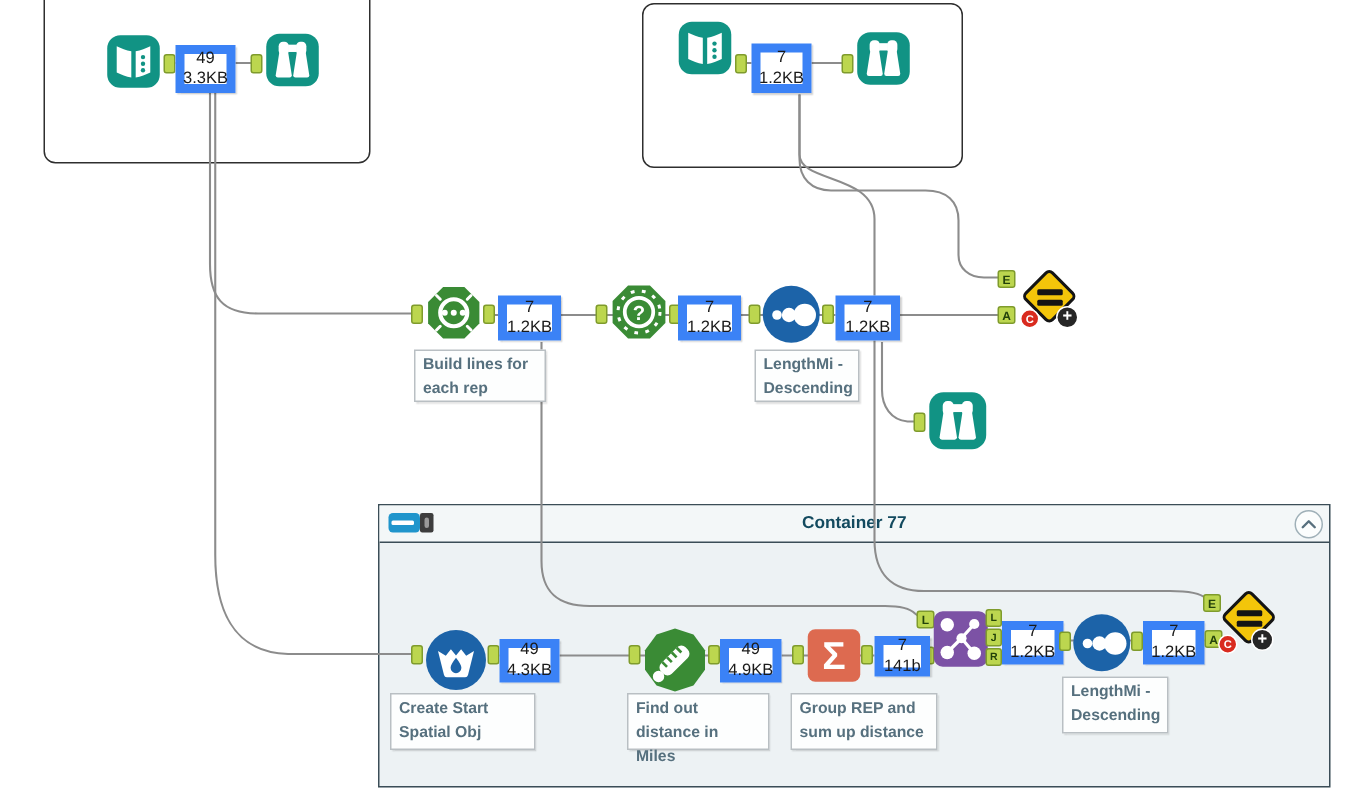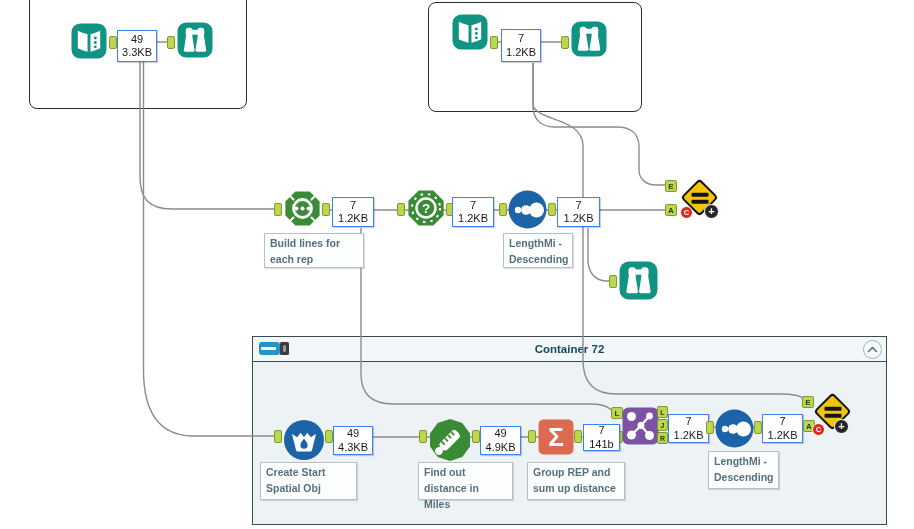--- a/index.html
+++ b/index.html
@@ -22,21 +22,21 @@
   
   #wires{position:absolute;left:0;top:0;z-index:1;}
   #wires path{stroke:#8c8c8c;stroke-width:1.4;fill:none;}
 
   
   .tool{position:absolute;z-index:2;cursor:pointer;}
   .tool svg{display:block;}
   .anchor{position:absolute;width:8px;height:13px;background:#bcd64f;border:1px solid #7f9b2c;border-radius:2px;box-sizing:border-box;z-index:2;cursor:pointer;}
   .anchor-lbl{position:absolute;width:12px;height:12px;background:#bcd64f;border:1px solid #7f9b2c;border-radius:2px;box-sizing:border-box;z-index:2;font-size:8px;font-weight:700;color:#23420a;display:flex;align-items:center;justify-content:center;cursor:pointer;}
   .anchor-sm{width:11px;height:12px;font-size:7px;}
-  .ann{position:absolute;background:#fff;border:1px solid #3b82f6;box-shadow:1px 1px 1px rgba(0,0,0,.18);z-index:2;display:flex;flex-direction:column;align-items:center;justify-content:center;font-size:11px;line-height:1.2;color:#1a1a1a;box-sizing:border-box;cursor:pointer;}
+  .ann{position:absolute;background:#fff;border:6px solid #3b82f6;box-shadow:1px 1px 1px rgba(0,0,0,.18);z-index:2;display:flex;flex-direction:column;align-items:center;justify-content:center;font-size:11px;line-height:1.2;color:#1a1a1a;box-sizing:border-box;cursor:pointer;}
   .comment{position:absolute;background:#fdfefe;border:1px solid #b9bfc3;box-shadow:1px 1px 1px rgba(0,0,0,.12);z-index:2;font-size:10.5px;font-weight:700;color:#56707e;padding:2px 5px;line-height:1.5;box-sizing:border-box;cursor:pointer;}
 
   
   .testtool{position:absolute;width:44px;height:44px;z-index:2;cursor:pointer;}
   .diamond{position:absolute;left:8px;top:8px;width:27px;height:27px;background:#f3c50a;border:2.5px solid #141414;border-radius:4px;transform:rotate(45deg);box-sizing:border-box;}
   .eqbars{position:absolute;left:50%;top:50%;transform:translate(-50%,-50%);display:flex;flex-direction:column;gap:3.5px;}
   .eqbars i{display:block;width:17px;height:3.5px;background:#141414;border-radius:1px;}
   .badge-c{position:absolute;width:11px;height:11px;border-radius:50%;background:#d92b1f;border:1px solid #fff;color:#fff;font-size:7.5px;font-weight:700;display:flex;align-items:center;justify-content:center;z-index:3;box-sizing:content-box;}
   .badge-plus{position:absolute;width:13px;height:13px;border-radius:50%;background:#262626;border:1px solid #fff;color:#fff;font-size:11px;font-weight:700;line-height:1;display:flex;align-items:center;justify-content:center;z-index:3;box-sizing:content-box;}
 </style>
@@ -44,21 +44,21 @@
 <body>
 
 <div id="canvas">
 
   <div class="group-box" style="left:29px;top:-9px;width:216px;height:116px;"></div>
   <div class="group-box" style="left:428px;top:2px;width:212px;height:108px;"></div>
 
 
   <div class="tcontainer" style="left:252px;top:336px;width:633px;height:187px;">
     <div class="tc-header">
-      <span class="tc-title">Container 72</span>
+      <span class="tc-title">Container 77</span>
       <span class="toggle">
           <span class="tg-blue"></span>
           <span class="tg-knob"></span>
         </span>
       <span class="collapse-btn" style="right:4px;">
         <svg width="11" height="7" viewBox="0 0 11 7">
             <polyline points="1.5,5.5 5.5,1.5 9.5,5.5" stroke="#57707e" stroke-width="1.6" fill="none" stroke-linecap="round" stroke-linejoin="round"></polyline>
           </svg>
       </span>
     </div>
@@ -196,21 +196,21 @@
     <svg width="39" height="39" viewBox="0 0 37 37">
       <rect x="0.5" y="0.5" width="36" height="36" rx="9" fill="#119384"></rect>
       <rect x="9" y="6" width="7" height="9" rx="3" fill="#fff"></rect>
         <rect x="21" y="6" width="7" height="9" rx="3" fill="#fff"></rect>
       <rect x="15.5" y="8" width="6" height="5" fill="#fff"></rect>
       <path d="M7,29 L9.5,13 H15.5 L18,29 Q18,30.5 16.5,30.5 H8.5 Q7,30.5 7,29 Z" fill="#fff"></path>
       <path d="M19,29 L21.5,13 H27.5 L30,29 Q30,30.5 28.5,30.5 H20.5 Q19,30.5 19,29 Z" fill="#fff"></path>
     </svg>
   </div>
 
-  <div class="comment" style="left:264px;top:233px;width:100px;height:35px;">Build lines for each rep</div>
+  <div class="comment" style="left:276px;top:233px;width:88px;height:35px;">Build lines for each rep</div>
   <div class="comment" style="left:503px;top:233px;width:70px;height:35px;">LengthMi - Descending</div>
 
   <span class="anchor" style="left:274px;top:430px;"></span>
   <div class="tool" style="left:284px;top:420px;">
     <svg width="40" height="40" viewBox="0 0 40 40">
       <circle cx="20" cy="20" r="20" fill="#1c63a8"></circle>
       <path d="M8,14 L12,30 a2,2 0 0 0 2,1.5 h12 a2,2 0 0 0 2,-1.5 L32,14 L26.8,17.2 L23.4,12.8 L20,17 L16.6,12.8 L13.2,17.2 Z" fill="#fff"></path>
       <path d="M20,18.5 c2.2,3 3.6,4.9 3.6,6.7 a3.6,3.6 0 0 1 -7.2,0 c0,-1.8 1.4,-3.7 3.6,-6.7 Z" fill="#1c63a8"></path>
     </svg>
   </div>

